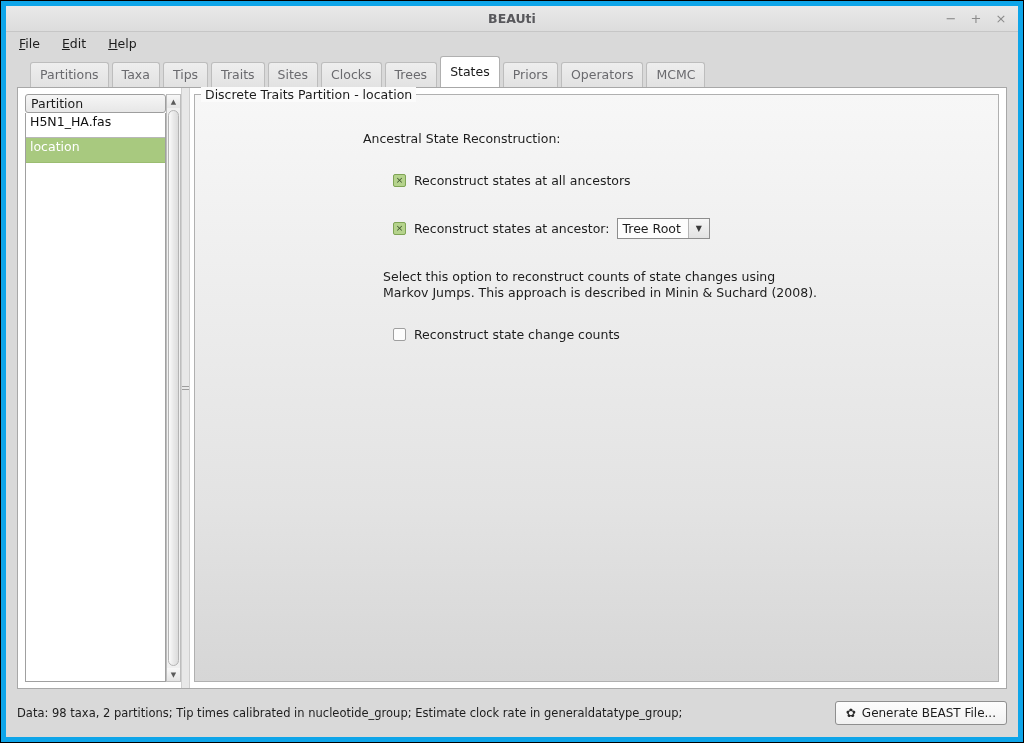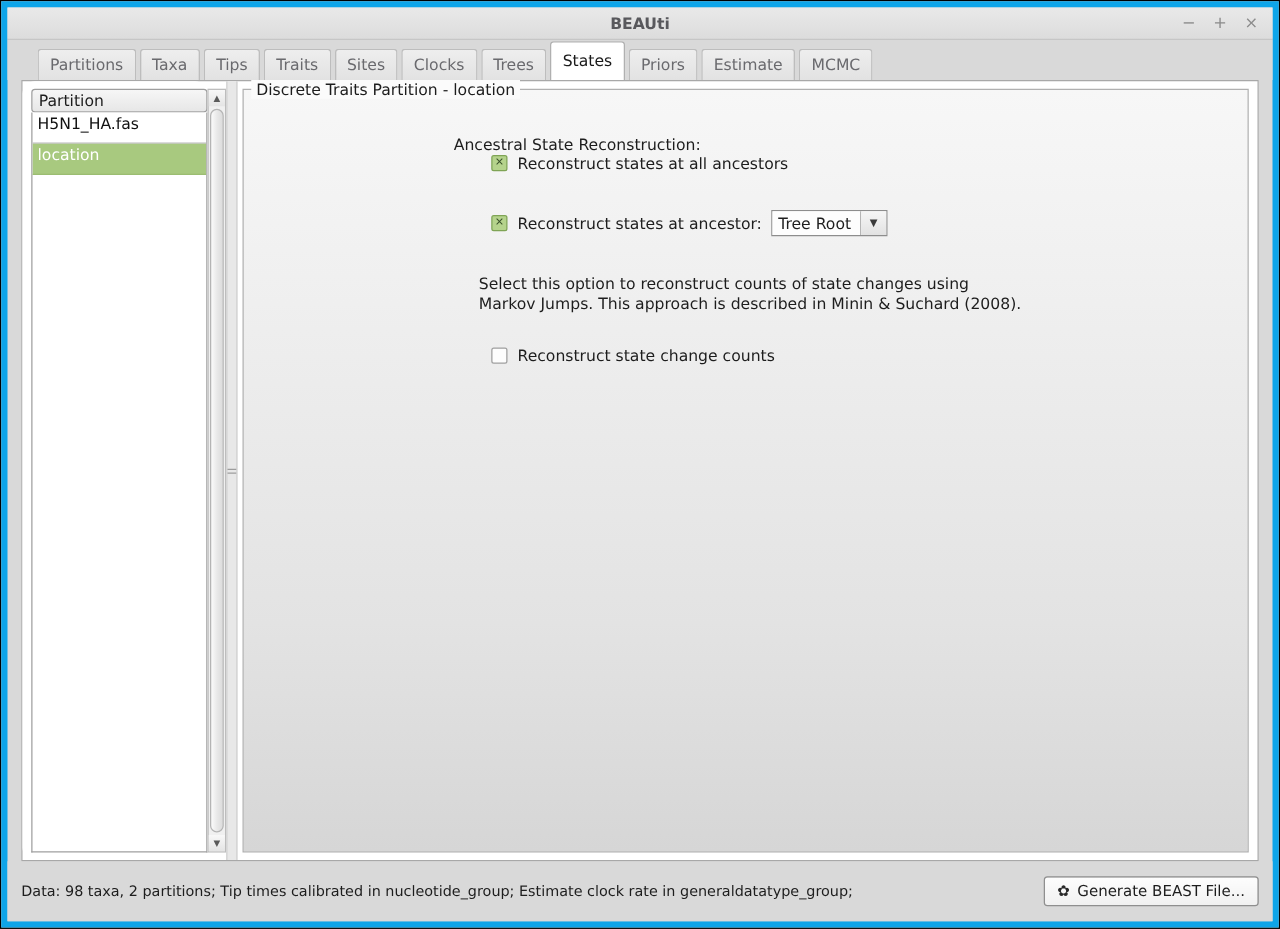--- a/index.html
+++ b/index.html
@@ -229,20 +229,21 @@
     font-size: 12.5px;
     color: #1d1d1d;
     background: #fbfbfb;
   }
 
   .panel-body { padding: 18px 0 0 168px; }
 
   .section-head {
     font-size: 12.5px;
     color: #1d1d1d;
+    margin-bottom: 27px;
   }
   .check-row {
     display: flex;
     align-items: center;
     margin-left: 30px;
     margin-bottom: 30px;
     font-size: 12.5px;
     color: #1d1d1d;
   }
   .check-label { margin-left: 8px; }
@@ -337,32 +338,37 @@
 
 <div id="window">
 
   <div id="titlebar">
     <div id="title-text">BEAUti</div>
     <div class="winbtn" id="btn-min">−</div>
     <div class="winbtn" id="btn-max">+</div>
     <div class="winbtn" id="btn-close">×</div>
   </div>
 
+  <div id="menubar">
+    <div class="menu-item"><span class="mn">F</span><span>ile</span></div>
+    <div class="menu-item"><span class="mn">E</span><span>dit</span></div>
+    <div class="menu-item"><span class="mn">H</span><span>elp</span></div>
+  </div>
 
   <div id="tabbar">
     <div class="tab">Partitions</div>
     <div class="tab">Taxa</div>
     <div class="tab">Tips</div>
     <div class="tab">Traits</div>
     <div class="tab">Sites</div>
     <div class="tab">Clocks</div>
     <div class="tab">Trees</div>
     <div class="tab active">States</div>
     <div class="tab">Priors</div>
-    <div class="tab">Estimate</div>
+    <div class="tab">Operators</div>
     <div class="tab">MCMC</div>
   </div>
 
   <div id="content">
 
     <div id="left-pane">
       <div id="partition-header">Partition</div>
       <div id="partition-list">
         <div class="plist-row">H5N1_HA.fas</div>
         <div class="plist-row selected">location</div>

